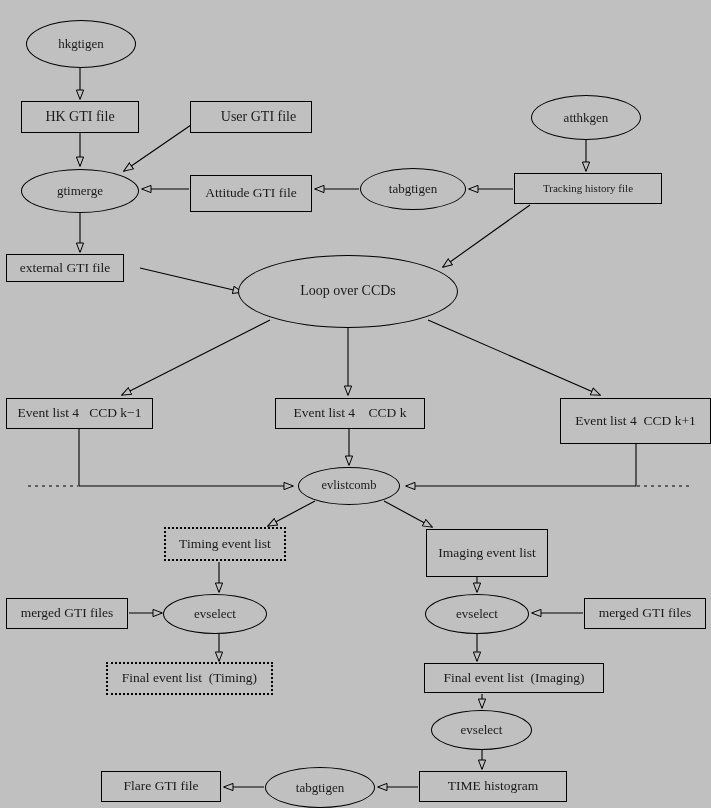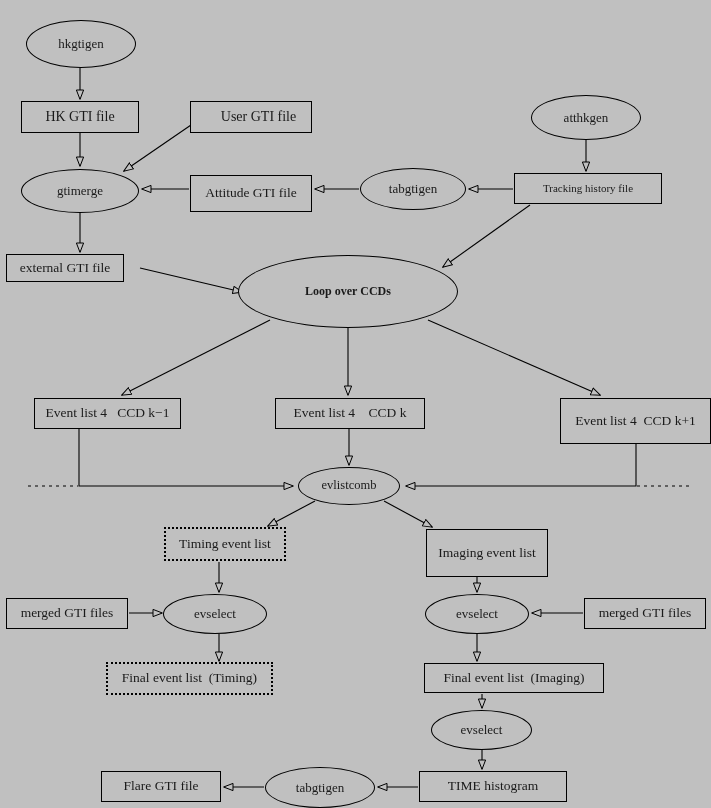--- a/index.html
+++ b/index.html
@@ -161,22 +161,22 @@
   <div id="node-layer">
       <div class="node ellipse" style="left: 26px; top: 20px; width: 110px; height: 48px; font-size: 13px;"><span class="node-label">hkgtigen</span></div>
       <div class="node box" style="left: 21px; top: 101px; width: 118px; height: 32px; font-size: 14px;"><span class="node-label">HK GTI file</span></div>
       <div class="node box" style="left: 190px; top: 101px; width: 122px; height: 32px; font-size: 14px; padding-left: 15px;"><span class="node-label">User GTI file</span></div>
       <div class="node ellipse" style="left: 531px; top: 95px; width: 110px; height: 45px; font-size: 13px;"><span class="node-label">atthkgen</span></div>
       <div class="node ellipse" style="left: 21px; top: 169px; width: 118px; height: 44px; font-size: 13px;"><span class="node-label">gtimerge</span></div>
       <div class="node box" style="left: 190px; top: 175px; width: 122px; height: 37px; font-size: 13.5px;"><span class="node-label">Attitude GTI file</span></div>
       <div class="node ellipse" style="left: 360px; top: 168px; width: 106px; height: 42px; font-size: 13px;"><span class="node-label">tabgtigen</span></div>
       <div class="node box" style="left: 514px; top: 173px; width: 148px; height: 31px; font-size: 11px;"><span class="node-label">Tracking history file</span></div>
       <div class="node box" style="left: 6px; top: 254px; width: 118px; height: 28px; font-size: 13.5px;"><span class="node-label">external GTI file</span></div>
-      <div class="node ellipse" style="left: 238px; top: 255px; width: 220px; height: 73px; font-size: 12px; font-weight: bold;"><span class="node-label">Loop over CCDs</span></div>
-      <div class="node box" style="left: 6px; top: 398px; width: 147px; height: 31px; font-size: 13.5px; margin-left: 28px;"><span class="node-label">Event list 4   CCD k−1</span></div>
+      <div class="node ellipse" style="left: 238px; top: 255px; width: 220px; height: 73px; font-size: 14px;"><span class="node-label">Loop over CCDs</span></div>
+      <div class="node box" style="left: 6px; top: 398px; width: 147px; height: 31px; font-size: 13.5px;"><span class="node-label">Event list 4   CCD k−1</span></div>
       <div class="node box" style="left: 275px; top: 398px; width: 150px; height: 31px; font-size: 13.5px;"><span class="node-label">Event list 4    CCD k</span></div>
       <div class="node box" style="left: 560px; top: 398px; width: 151px; height: 46px; font-size: 13.5px;"><span class="node-label">Event list 4  CCD k+1</span></div>
       <div class="node ellipse" style="left: 298px; top: 467px; width: 102px; height: 38px; font-size: 12.5px;"><span class="node-label">evlistcomb</span></div>
       <div class="node box dotted" style="left: 164px; top: 527px; width: 122px; height: 34px; font-size: 13.5px;"><span class="node-label">Timing event list</span></div>
       <div class="node box" style="left: 426px; top: 529px; width: 122px; height: 48px; font-size: 13.5px;"><span class="node-label">Imaging event list</span></div>
       <div class="node box" style="left: 6px; top: 598px; width: 122px; height: 31px; font-size: 13.5px;"><span class="node-label">merged GTI files</span></div>
       <div class="node ellipse" style="left: 163px; top: 594px; width: 104px; height: 40px; font-size: 13px;"><span class="node-label">evselect</span></div>
       <div class="node ellipse" style="left: 425px; top: 594px; width: 104px; height: 40px; font-size: 13px;"><span class="node-label">evselect</span></div>
       <div class="node box" style="left: 584px; top: 598px; width: 122px; height: 31px; font-size: 13.5px;"><span class="node-label">merged GTI files</span></div>
       <div class="node box dotted" style="left: 106px; top: 662px; width: 167px; height: 33px; font-size: 13.5px;"><span class="node-label">Final event list  (Timing)</span></div>

